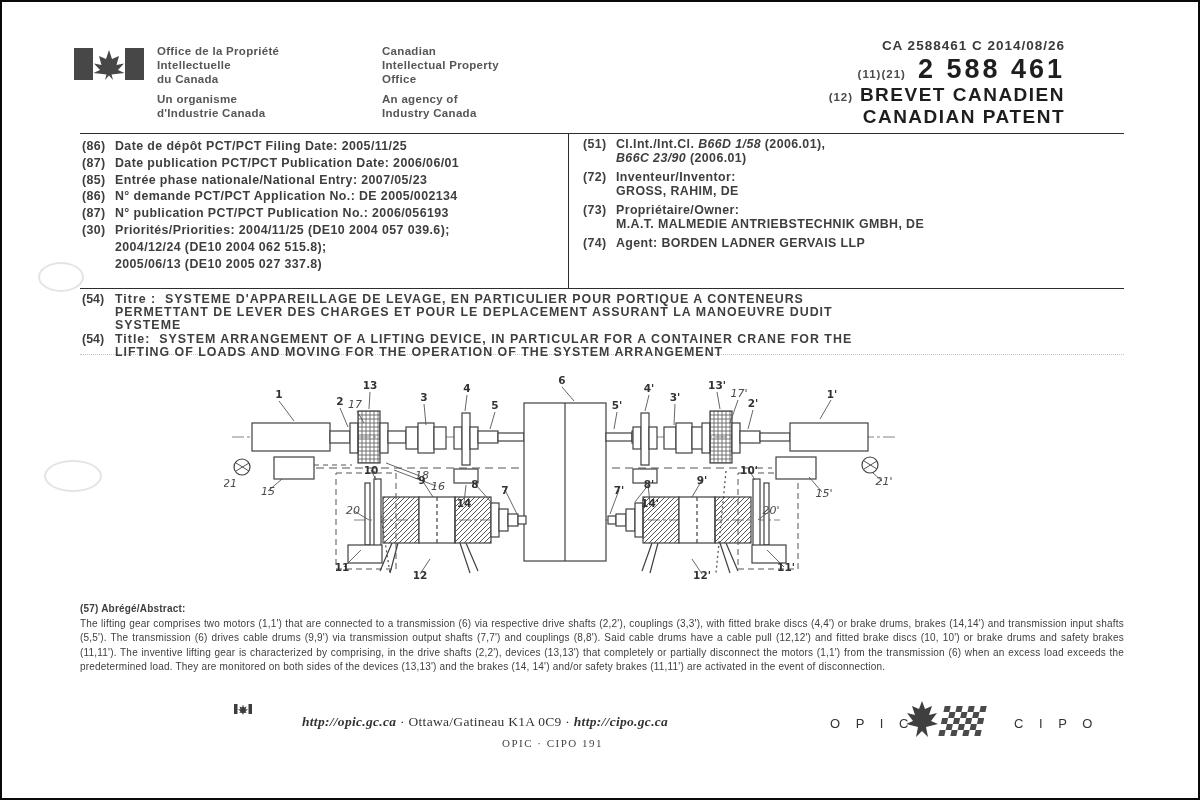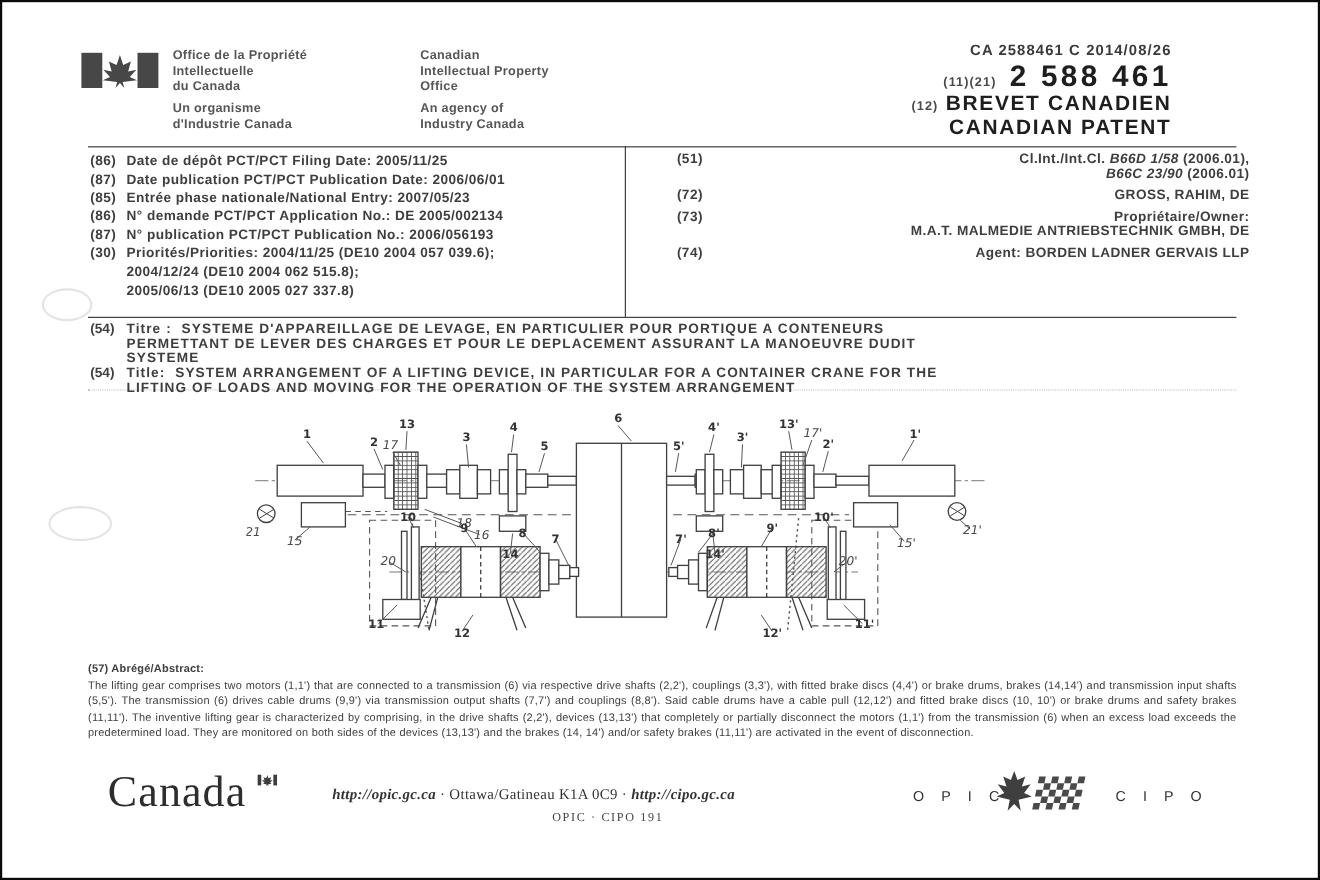--- a/index.html
+++ b/index.html
@@ -32,21 +32,21 @@
   
   .hrule{position:absolute;left:78px;width:1044px;border-top:1.5px solid #2d2d2d;}
   #rule-top{top:131px;}
   #rule-mid{top:286px;}
   #vdivider{position:absolute;left:566px;top:131px;height:155px;border-left:1.5px solid #2d2d2d;}
   #rule-faint{position:absolute;left:78px;top:352px;width:1044px;border-top:1px dotted #c4c4c4;}
 
   
   .biblio{position:absolute;font-size:12.4px;font-weight:600;color:#3e3e3e;letter-spacing:.4px;}
   #biblio-left{left:80px;top:136px;width:482px;line-height:16.8px;}
-  #biblio-right{left:604px;top:136px;width:530px;line-height:13.5px;text-align:right;}
+  #biblio-right{left:581px;top:136px;width:530px;line-height:13.5px;}
   .frow{display:flex;}
   #biblio-right .frow{margin-bottom:6px;}
   .fcode{width:33px;flex:none;}
   .ftext{flex:1;white-space:pre-line;}
   .stack span{display:block;}
   .ipc-class{font-style:italic;font-weight:bold;}
 
   
   #titles{position:absolute;left:80px;top:291px;width:1010px;font-size:12.4px;font-weight:600;
           color:#3e3e3e;letter-spacing:1px;line-height:13.2px;}
@@ -151,21 +151,21 @@
       </div>
   </div>
 
   <div class="biblio" id="biblio-right">
     <div class="frow">
       <span class="fcode">(51)</span>
       <span class="ftext"><span>Cl.Int./Int.Cl.</span> <span class="ipc-class">B66D 1/58</span> <span>(2006.01),</span><br><span class="ipc-class">B66C 23/90</span> <span>(2006.01)</span></span>
     </div>
     <div class="frow">
       <span class="fcode">(72)</span>
-      <span class="ftext stack"><span>GROSS, RAHIM, DE</span></span>
+      <span class="ftext stack"><span>Inventeur/Inventor:</span><span>GROSS, RAHIM, DE</span></span>
     </div>
     <div class="frow">
       <span class="fcode">(73)</span>
       <span class="ftext stack"><span>Propriétaire/Owner:</span><span>M.A.T. MALMEDIE ANTRIEBSTECHNIK GMBH, DE</span></span>
     </div>
     <div class="frow">
       <span class="fcode">(74)</span>
       <span class="ftext"><span>Agent:</span> <span>BORDEN LADNER GERVAIS LLP</span></span>
     </div>
   </div>
@@ -323,21 +323,20 @@
           <text x="660" y="112" class="figlbl hand">21'</text>
         </g>
     </svg>
   </div>
 
   <div id="abstract">
     <div id="abstract-heading"><span>(57)</span> <span>Abrégé/Abstract:</span></div>
     <div id="abstract-body">The lifting gear comprises two motors (1,1') that are connected to a transmission (6) via respective drive shafts (2,2'), couplings (3,3'), with fitted brake discs (4,4') or brake drums, brakes (14,14') and transmission input shafts (5,5'). The transmission (6) drives cable drums (9,9') via transmission output shafts (7,7') and couplings (8,8'). Said cable drums have a cable pull (12,12') and fitted brake discs (10, 10') or brake drums and safety brakes (11,11'). The inventive lifting gear is characterized by comprising, in the drive shafts (2,2'), devices (13,13') that completely or partially disconnect the motors (1,1') from the transmission (6) when an excess load exceeds the predetermined load. They are monitored on both sides of the devices (13,13') and the brakes (14, 14') and/or safety brakes (11,11') are activated in the event of disconnection.</div>
   </div>
 
-  <div id="wordmark">Canada</div>
   <svg id="wordmark-flag" width="18" height="11" viewBox="0 0 18 11">
     <rect x="0" y="0" width="3.5" height="10" fill="#3d3d3d"></rect>
     <rect x="14.5" y="0" width="3.5" height="10" fill="#3d3d3d"></rect>
     <path d="M9 0.5 L10 3.5 L12.5 2.5 L11.5 5.5 L14 5 L11.5 7.5 L13 8.5 L9.8 9 L10 10.8 L9 9.3 L8 10.8 L8.2 9 L5 8.5 L6.5 7.5 L4 5 L6.5 5.5 L5.5 2.5 L8 3.5 Z" fill="#3d3d3d"></path>
   </svg>
 
   <div id="footer-center">
     <span class="url">http://opic.gc.ca</span>
     <span>·</span>
     <span>Ottawa/Gatineau K1A 0C9</span>

